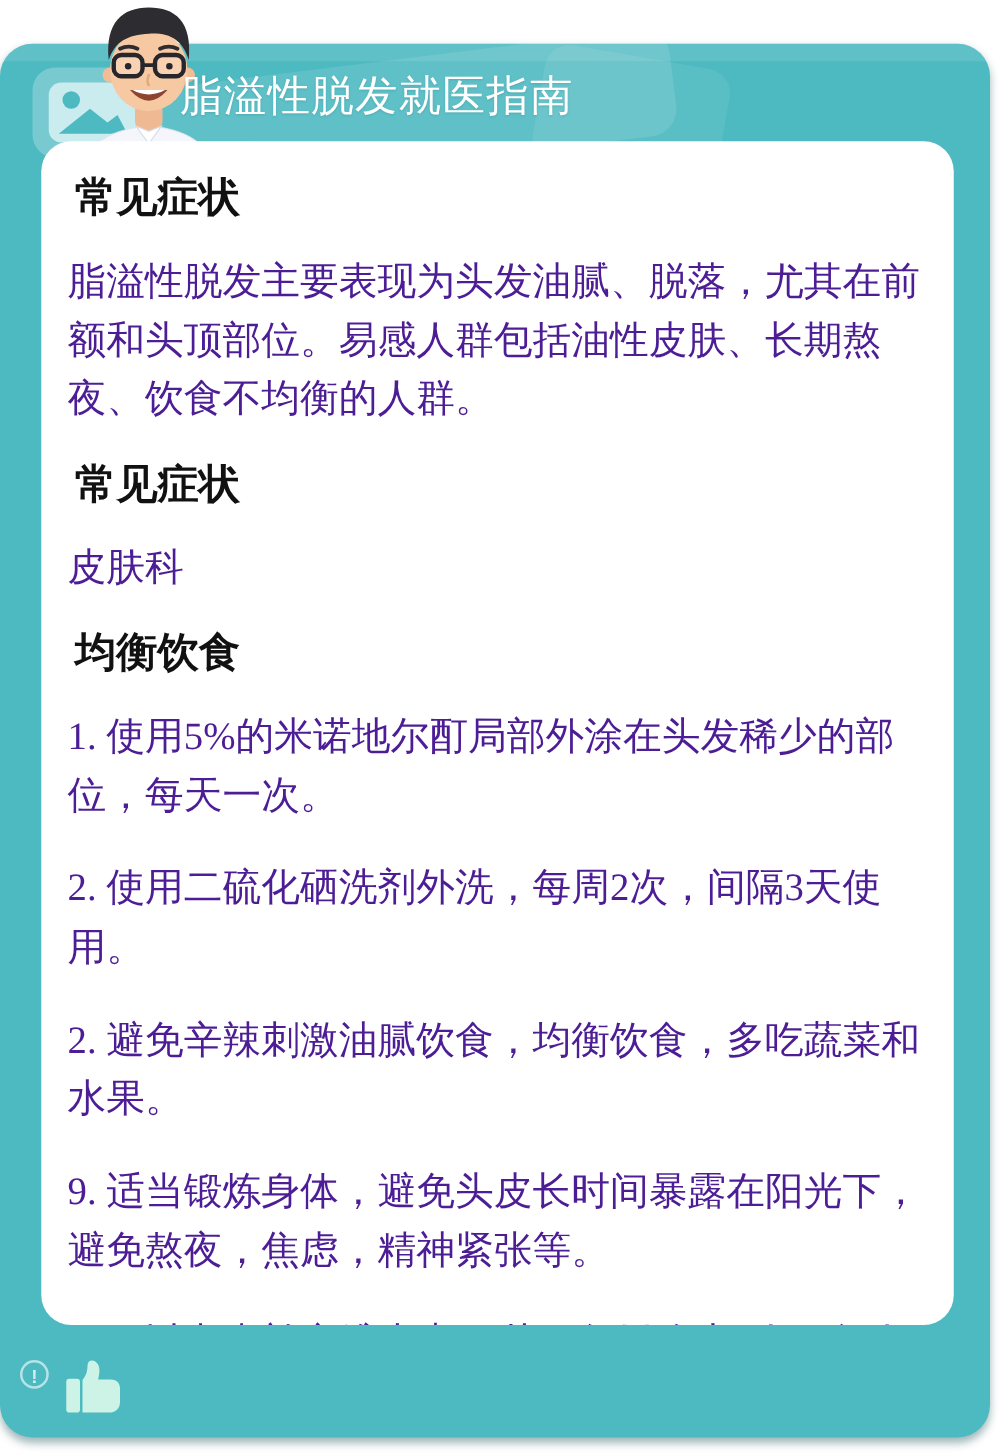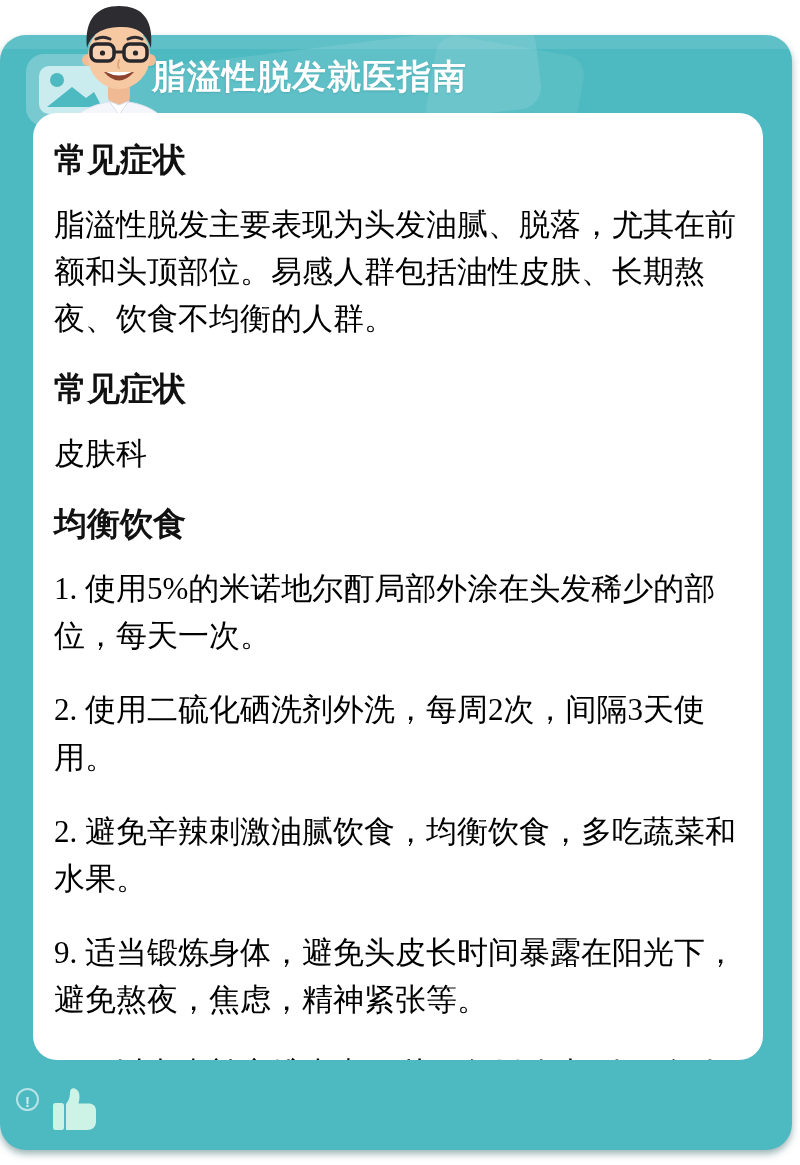--- a/index.html
+++ b/index.html
@@ -56,58 +56,58 @@
     position: absolute;
     left: 22px;
     top: 2px;
     width: 180px;
     height: 150px;
     z-index: 3;
   }
   
   .guide-title {
     position: absolute;
-    left: 152px;
+    left: 144px;
     top: 54px;
     z-index: 4;
     font-size: 34px;
-    font-weight: 700;
+    font-weight: 400;
     color: #ffffff;
     letter-spacing: 1px;
     text-shadow: 0 1px 2px rgba(0, 80, 90, 0.18);
     white-space: nowrap;
   }
   
   .content-card {
     position: absolute;
     left: 33px;
     top: 113px;
     width: 730px;
     height: 947px;
     background: #ffffff;
     border-radius: 24px;
     z-index: 5;
     box-sizing: border-box;
     padding: 26px 21px 20px 21px;
     overflow: hidden;
   }
   .content-card h2 {
-    margin: 28px 0 22px 0;
+    margin: 28px 0 22px 6px;
     font-size: 33px;
     line-height: 1.15;
     font-weight: 700;
     color: #111111;
-    font-family: Liberation Sans, sans-serif;
+    font-family: Liberation Serif, serif;
   }
   .content-card h2:first-child { margin-top: 2px; }
   .content-card p {
     margin: 0 0 27px 0;
     font-size: 31px;
     line-height: 1.52;
-    color: #000000;
+    color: #4c1d95;
     
     font-family: "Liberation Serif", "DejaVu Serif", sans-serif;
   }
   
   .footer {
     position: absolute;
     left: 16px;
     top: 1078px;
     width: 768px;
     z-index: 6;

